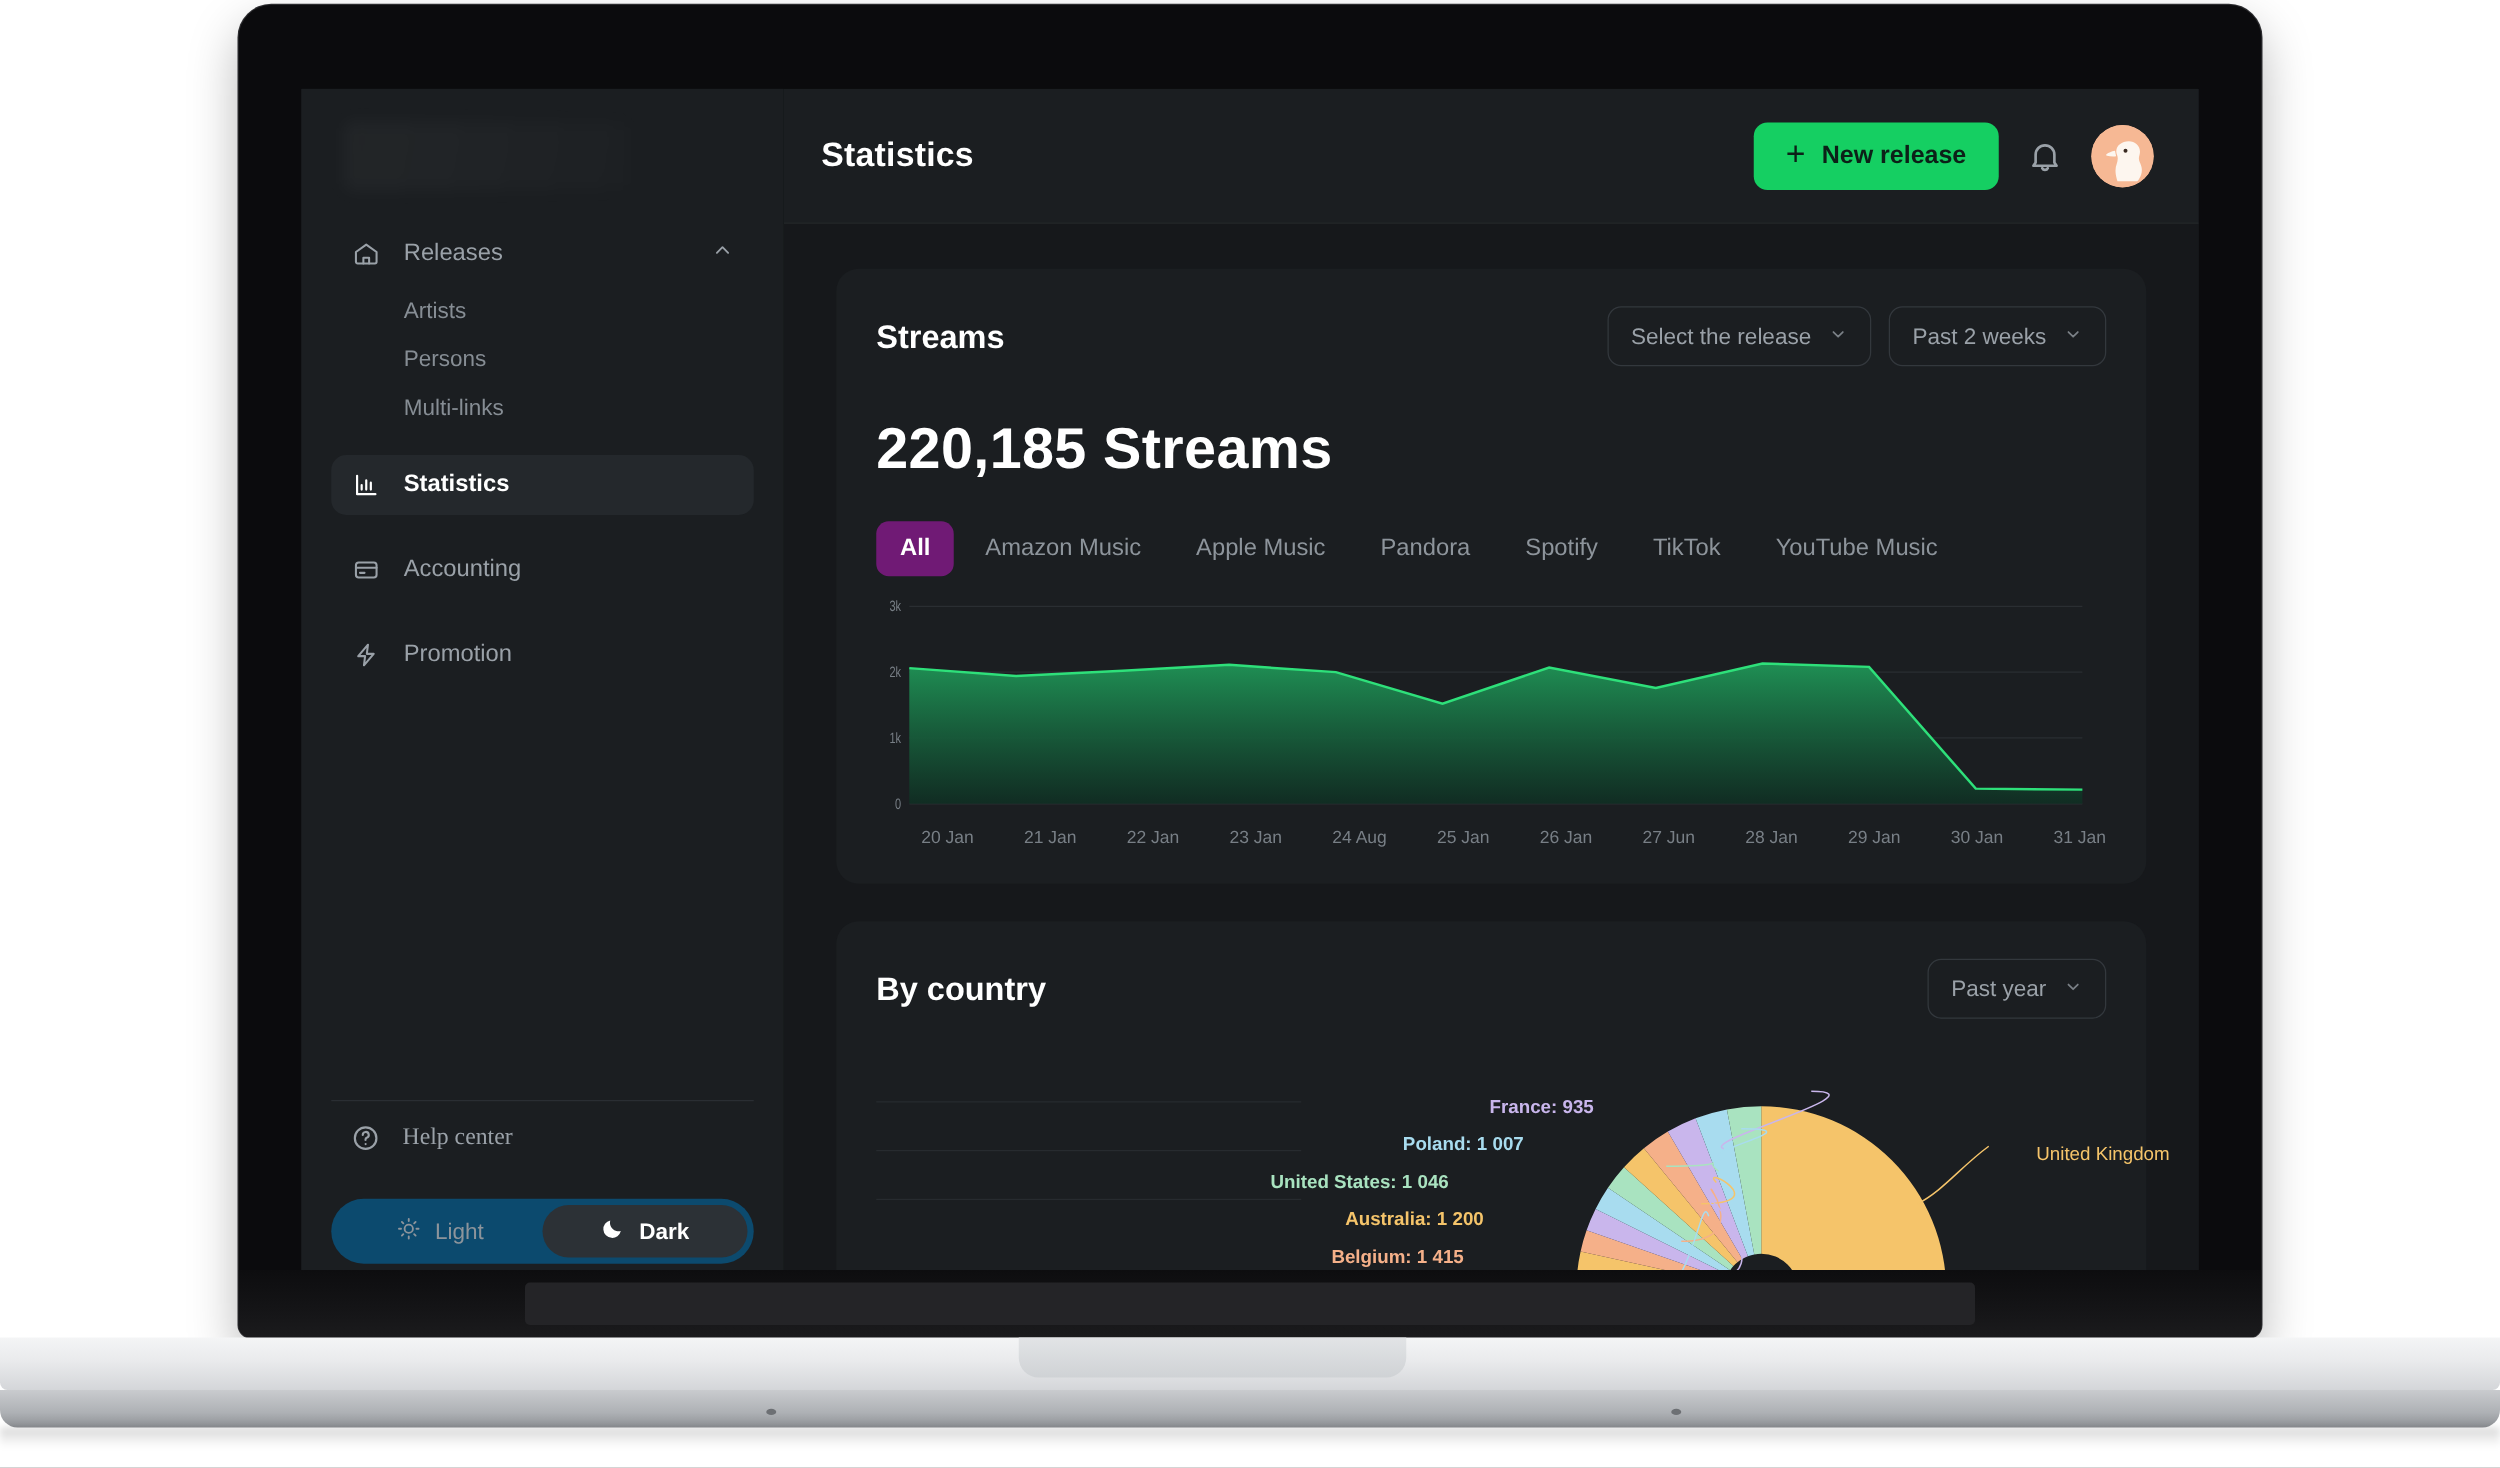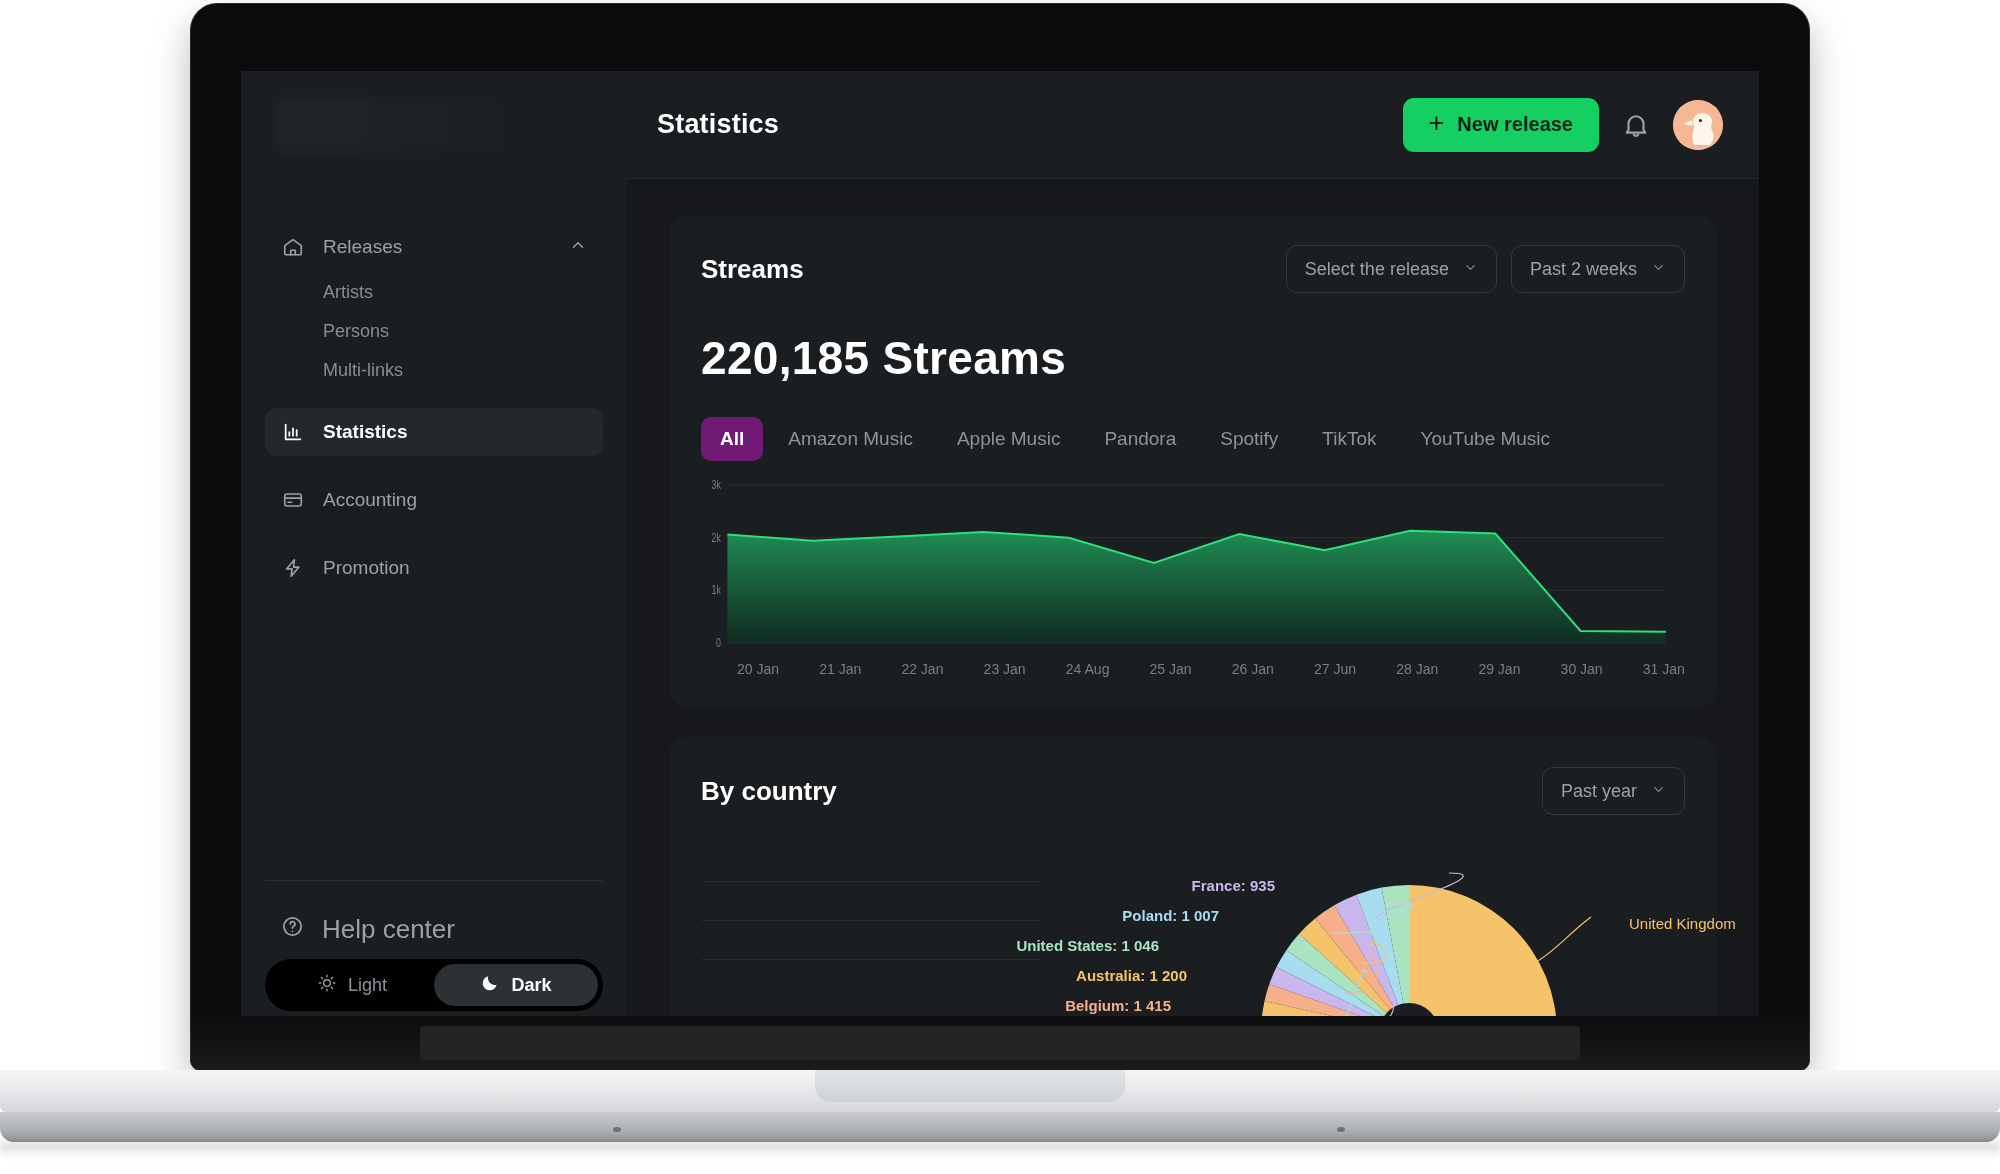--- a/index.html
+++ b/index.html
@@ -71,21 +71,20 @@
 
   
   .app { position: absolute; inset: 0; display: flex; background: #16181b; }
 
   
   .sidebar {
     width: 386px; flex: 0 0 386px; height: 100%;
     background: #1b1e21;
     display: flex; flex-direction: column;
     padding: 0 0 0 0;
-    gap: 44px;
   }
   .logo-box { height: 108px; flex: 0 0 108px; position: relative; }
   .logo-blur {
     position: absolute; left: 34px; top: 26px; width: 230px; height: 56px;
     background: linear-gradient(100deg, rgba(255,255,255,.035), rgba(255,255,255,.012));
     border-radius: 6px; filter: blur(7px);
   }
   .nav { padding: 0 24px; flex: 1 1 auto; }
 
   .nav-item {
@@ -100,26 +99,26 @@
   .nav-item .caret { margin-left: auto; }
   .nav-sub {
     display: block; color: #868d94; font-size: 18px;
     padding: 9px 0 9px 58px; cursor: pointer;
   }
   .nav-gap { height: 18px; }
 
   .sidebar-foot { padding: 0 24px 26px; }
   .divider { height: 1px; background: #2a2e33; margin: 0 0 18px; }
   .help-row {
-    display: flex; align-items: flex-end; gap: 18px;
-    padding: 0 16px; height: 46px; color: #9aa1a8; font-size: 26px; cursor: pointer;
+    display: flex; align-items: flex-start; gap: 18px;
+    padding: 0 16px; height: 46px; color: #9aa1a8; font-size: 19px; cursor: pointer; font-family: Liberation Serif, serif;
   }
   .theme-toggle {
     margin-top: 14px;
-    display: flex; background: #000000; border-radius: 28px; padding: 5px;
+    display: flex; background: #0c4a6e; border-radius: 28px; padding: 5px;
     height: 52px;
     text-align: right;
   }
   .theme-opt {
     flex: 1; display: flex; align-items: center; justify-content: center; gap: 11px;
     border-radius: 24px; font-size: 18px; color: #8d949b; cursor: pointer;
   }
   .theme-opt.on { background: #2c3136; color: #ffffff; font-weight: 600; }
 
   

